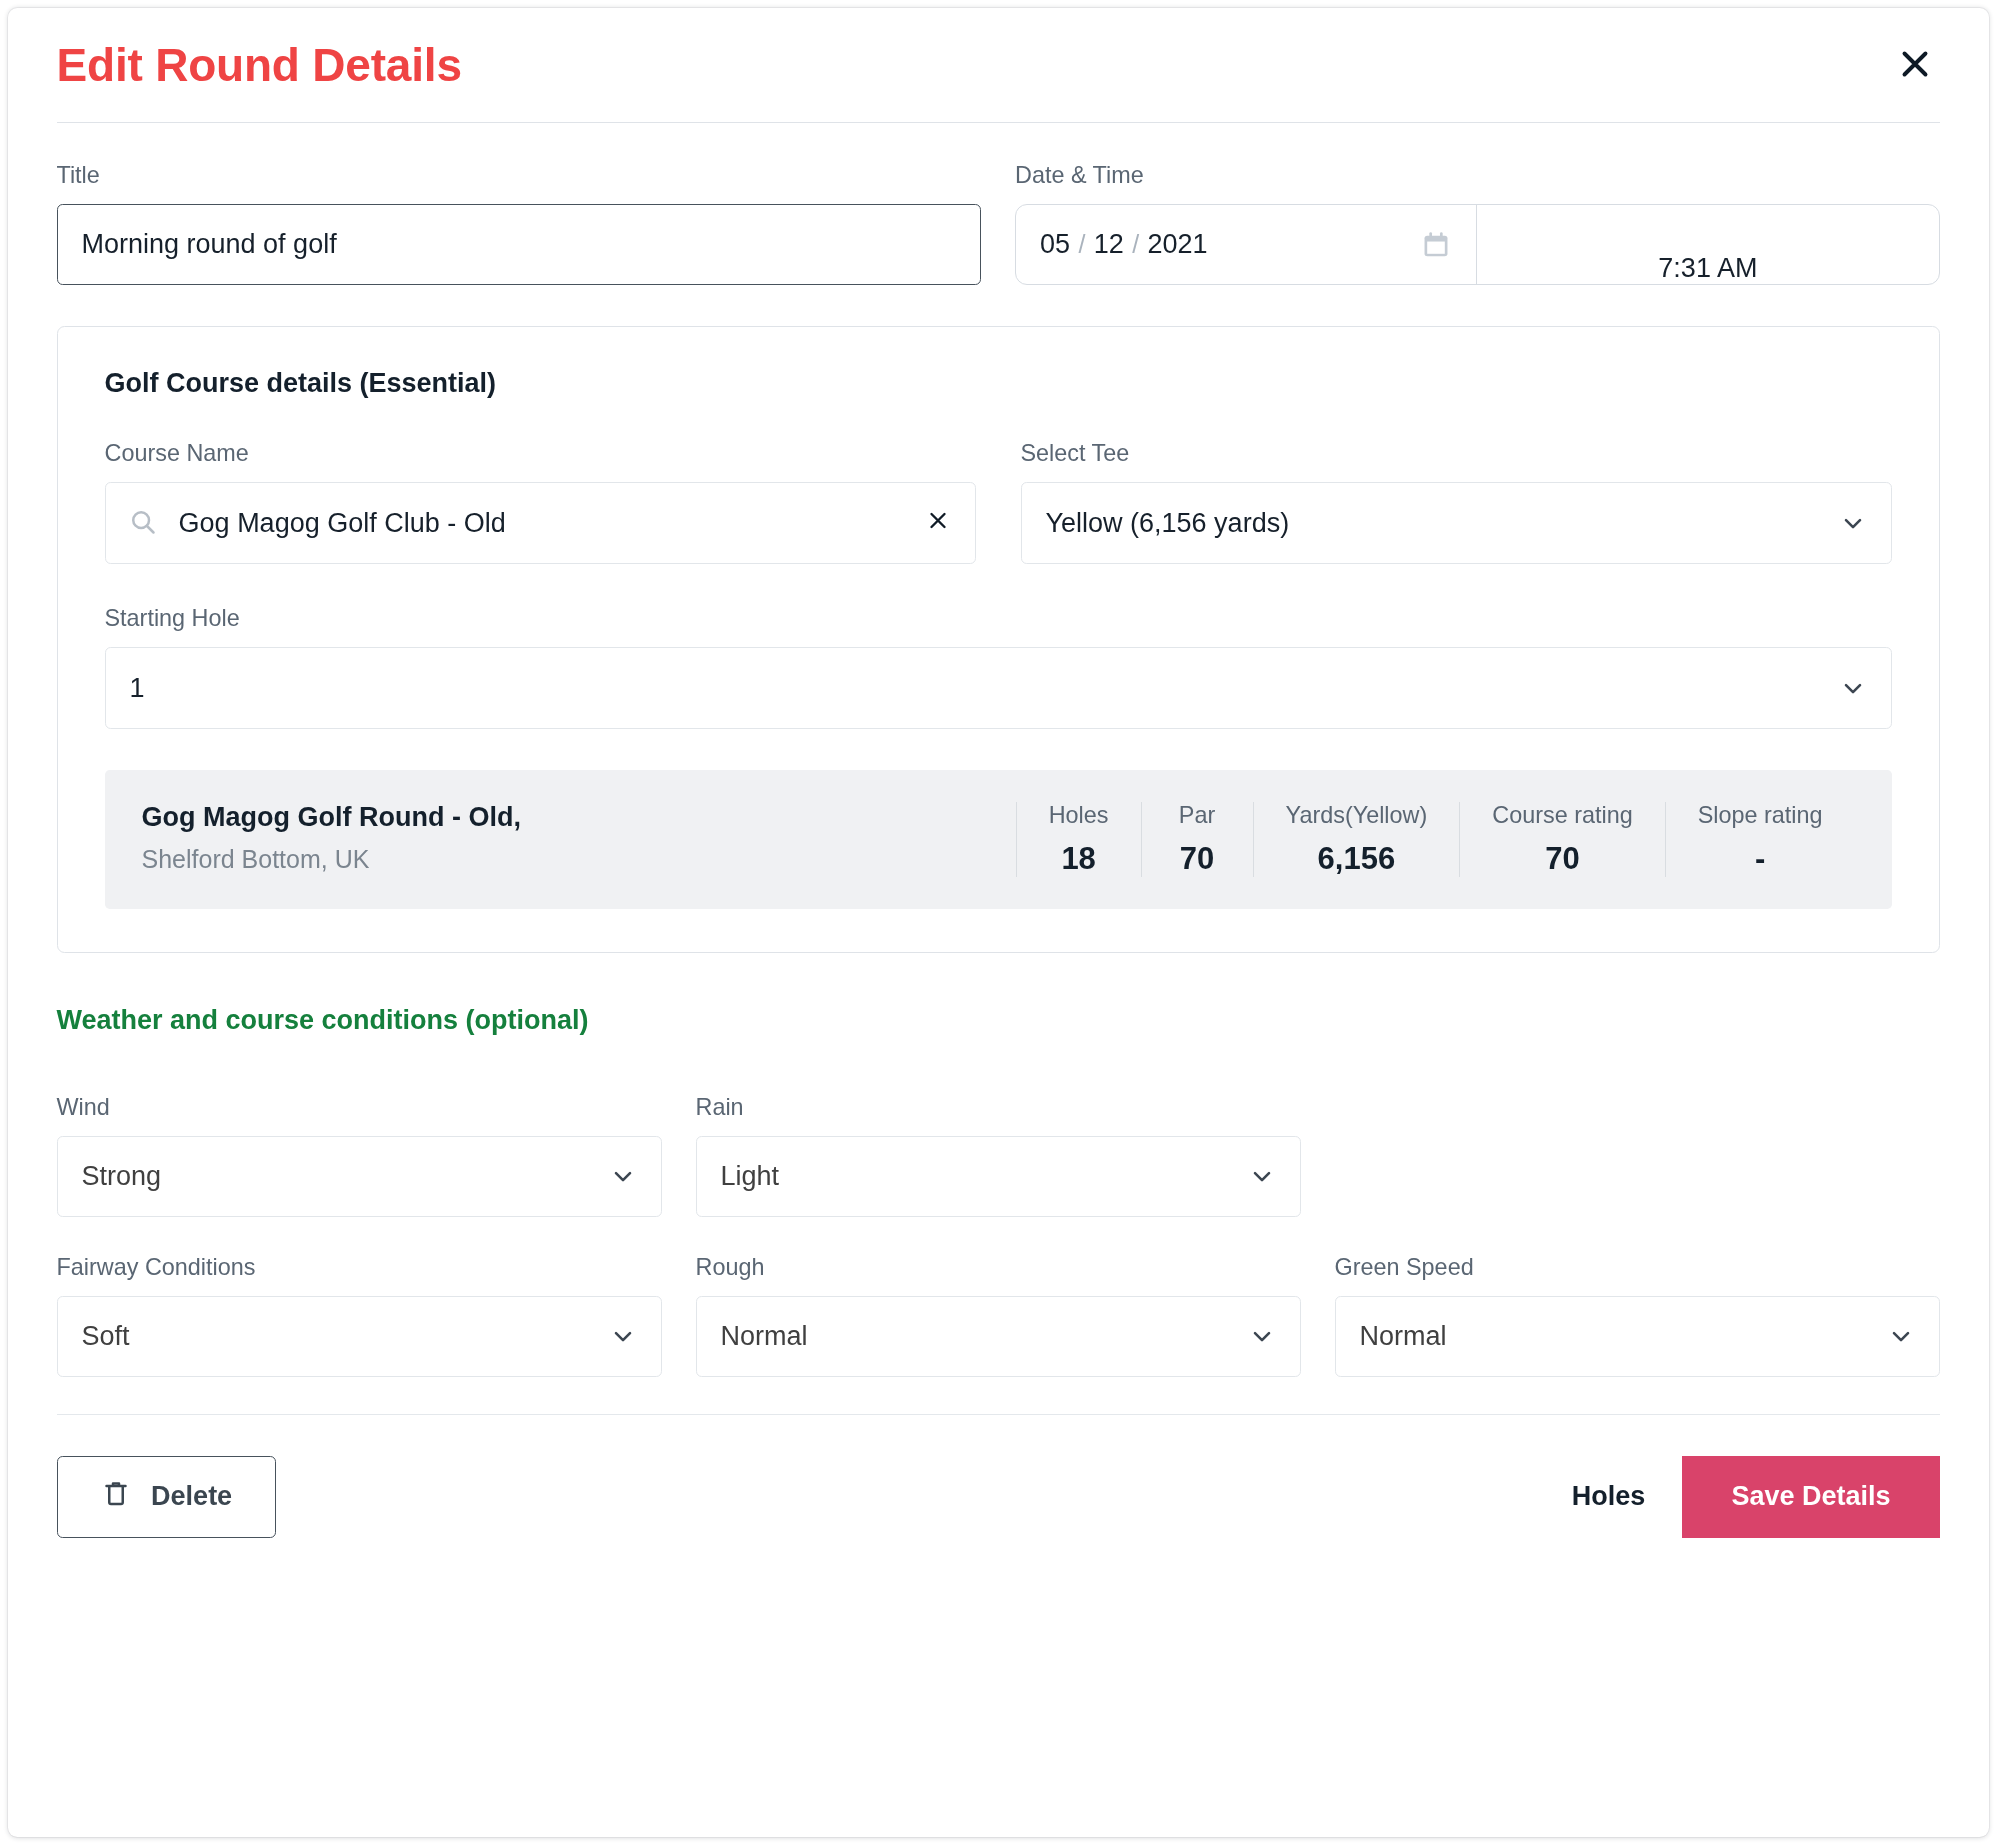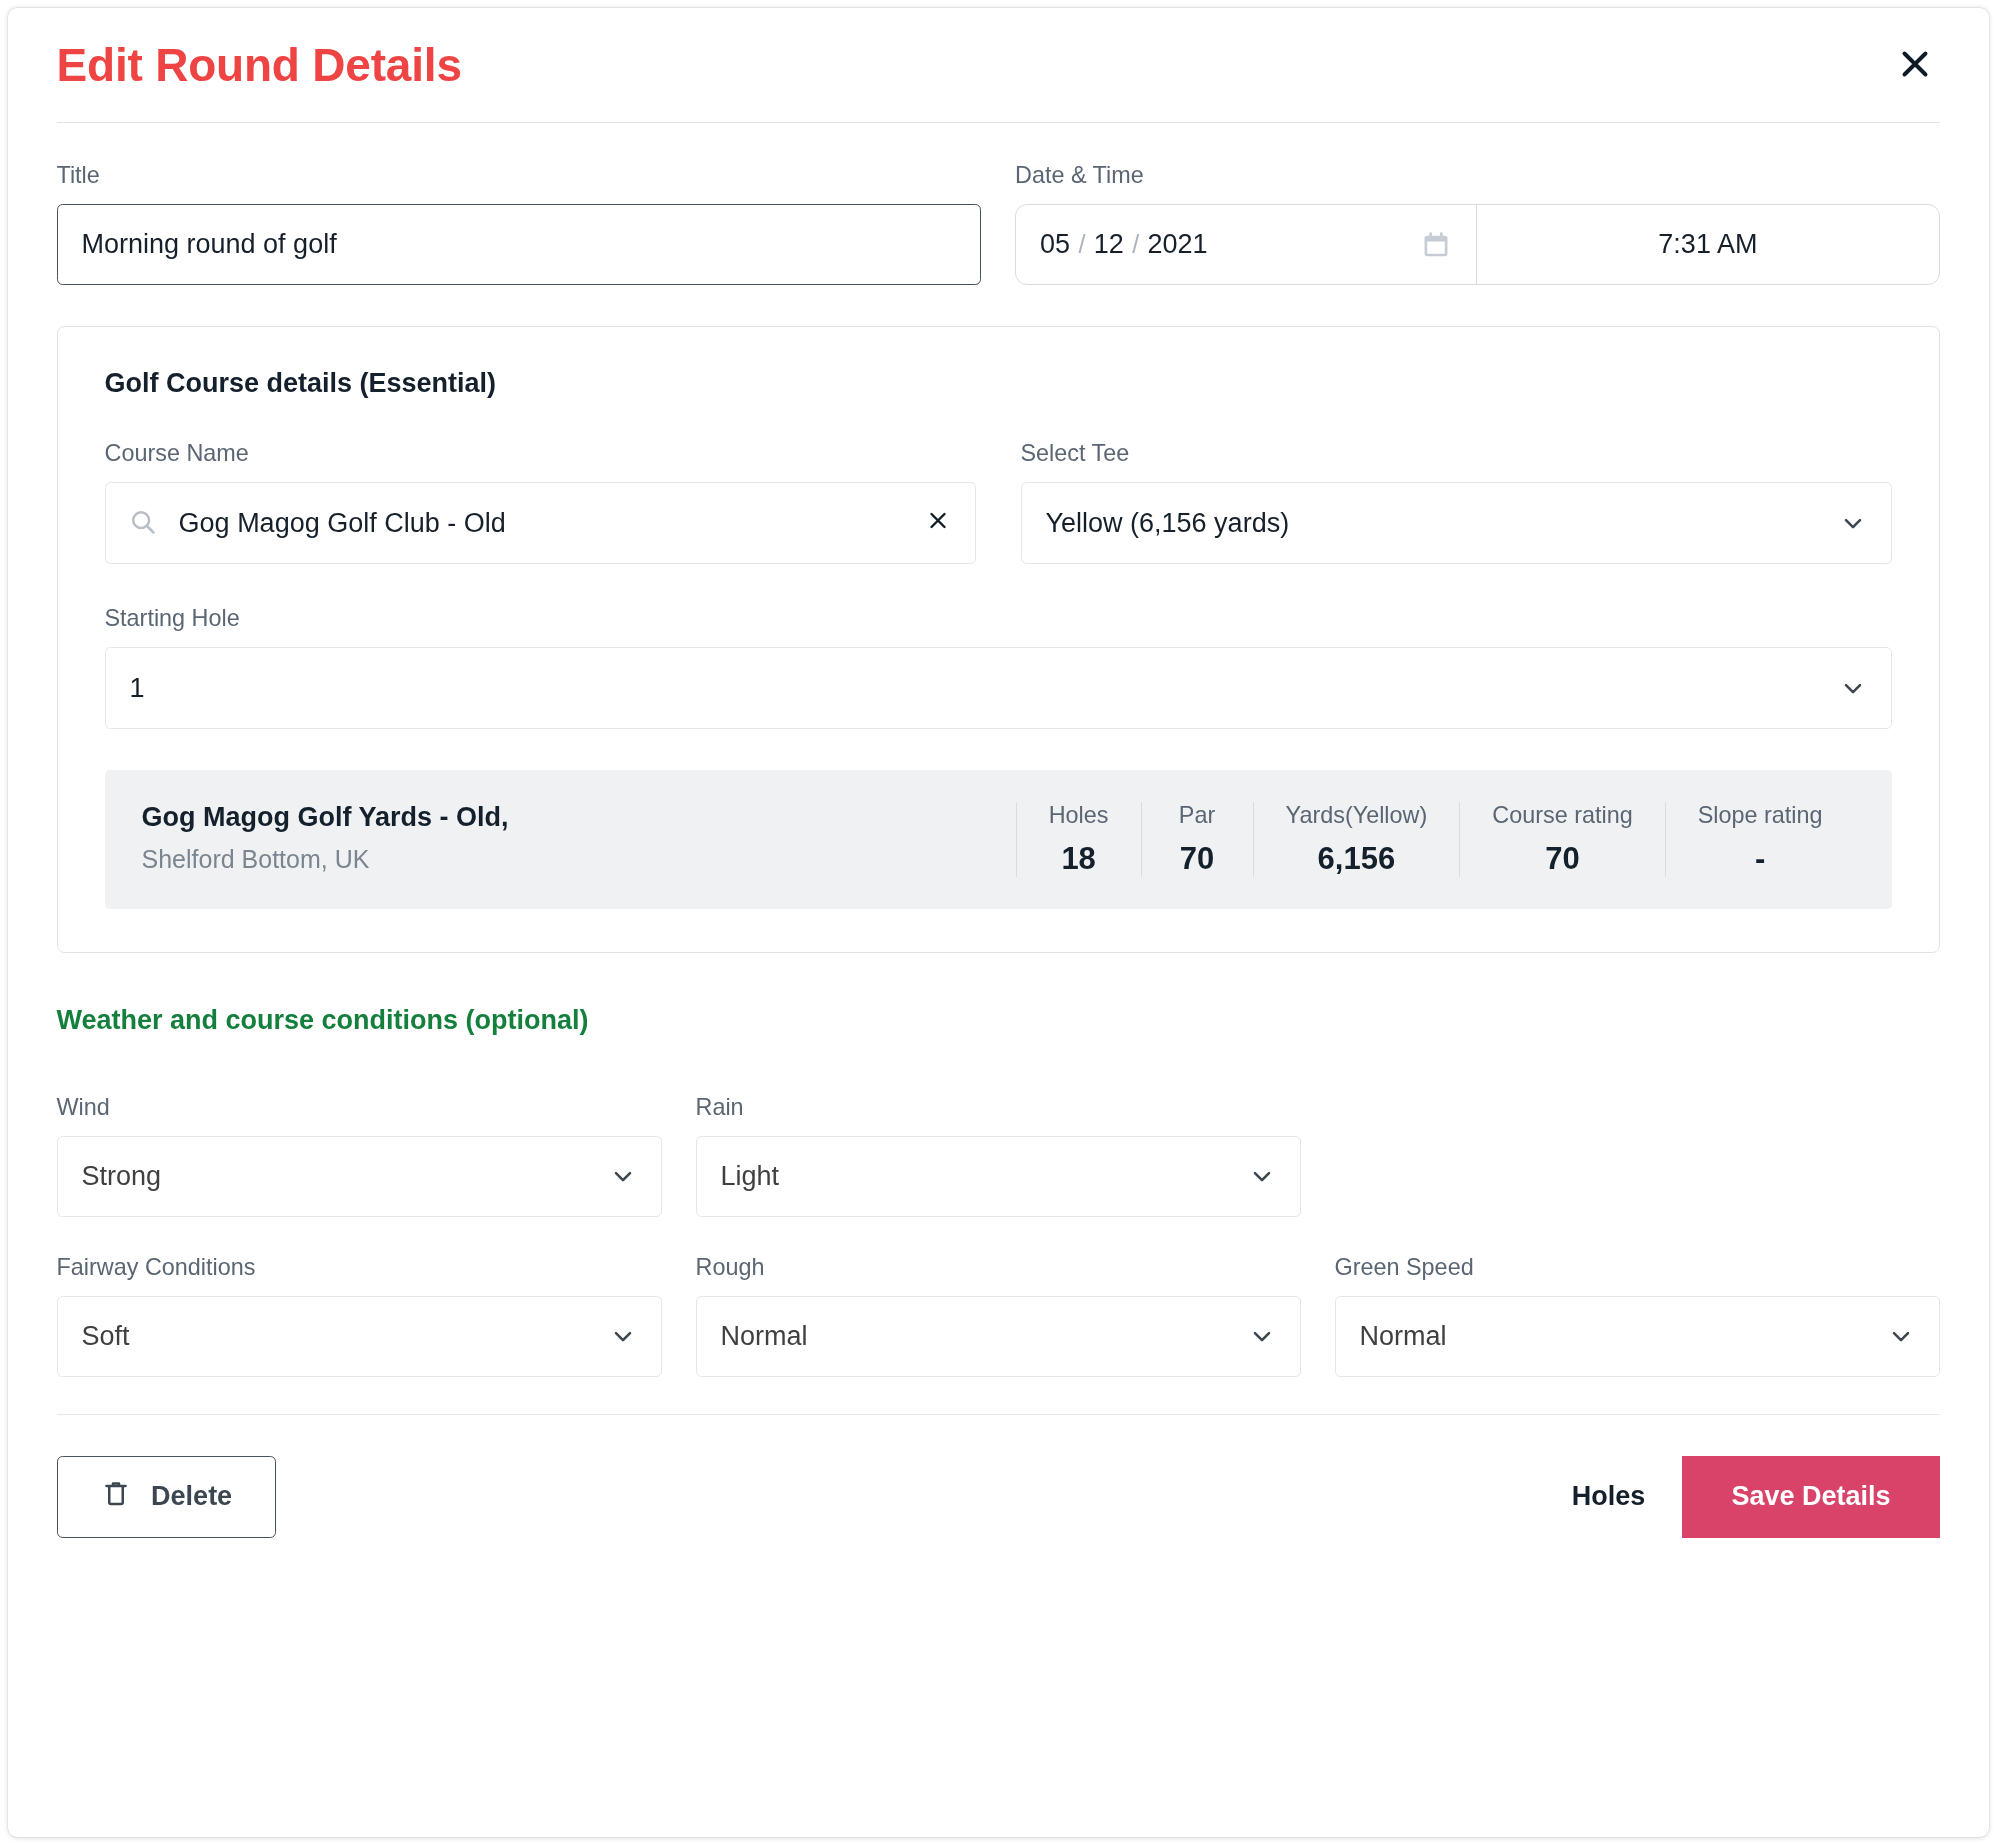--- a/index.html
+++ b/index.html
@@ -104,21 +104,21 @@
   .date-seg { font-size: 27px; color: #16202b; }
   .date-sep { font-size: 25px; color: #aab3bd; padding: 0 8.4px; }
   .cal-icon {
     position: absolute; right: 24px; top: 50%;
     transform: translateY(-50%);
     display: flex;
   }
   .time-part {
     flex: 1 1 auto;
     display: flex;
-    align-items: center;
+    align-items: flex-end;
     justify-content: center;
     font-size: 27px;
     color: #16202b;
   }
 
   
   .card {
     margin-top: 41px;
     border: 1.4px solid #dfe3e8;
     border-radius: 7.5px;
@@ -397,21 +397,21 @@
               <path d="M6 9.5 L12 15.5 L18 9.5" stroke="#3c4651" stroke-width="2.2" stroke-linecap="round" stroke-linejoin="round"></path>
             </svg>
           </span>
         </div>
       </div>
 
     </div>
 
     <div class="info-bar">
       <div class="info-name-block">
-        <div class="info-name">Gog Magog Golf Yards - Old,</div>
+        <div class="info-name">Gog Magog Golf Round - Old,</div>
         <div class="info-loc">Shelford Bottom, UK</div>
       </div>
       <div class="stat">
         <div class="stat-label">Holes</div>
         <div class="stat-value">18</div>
       </div>
       <div class="stat">
         <div class="stat-label">Par</div>
         <div class="stat-value">70</div>
       </div>

